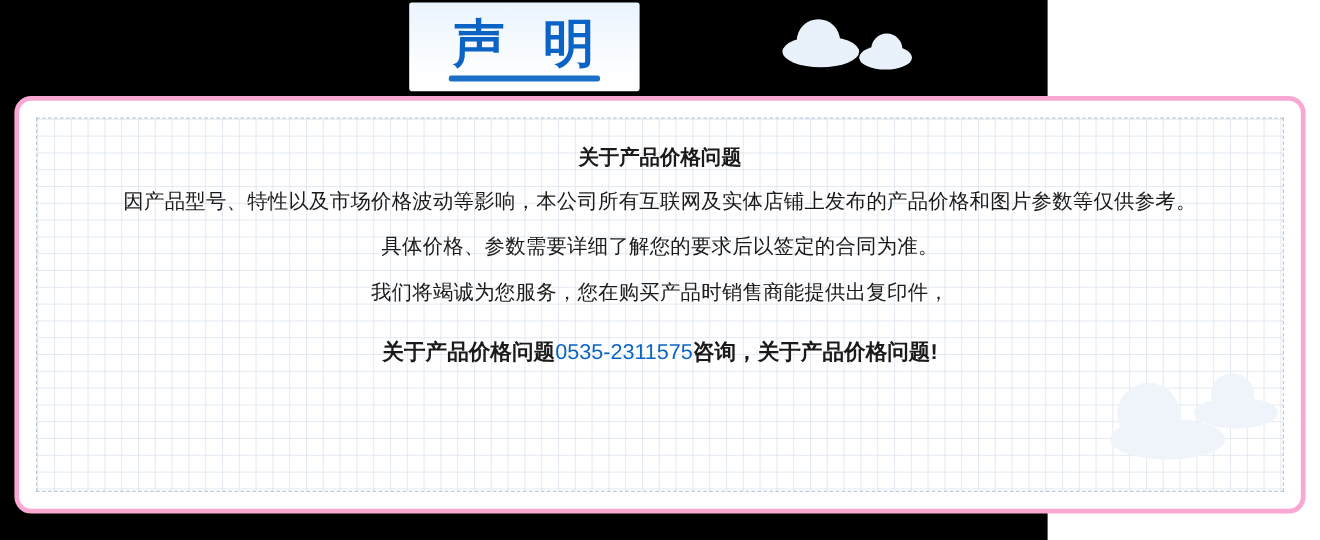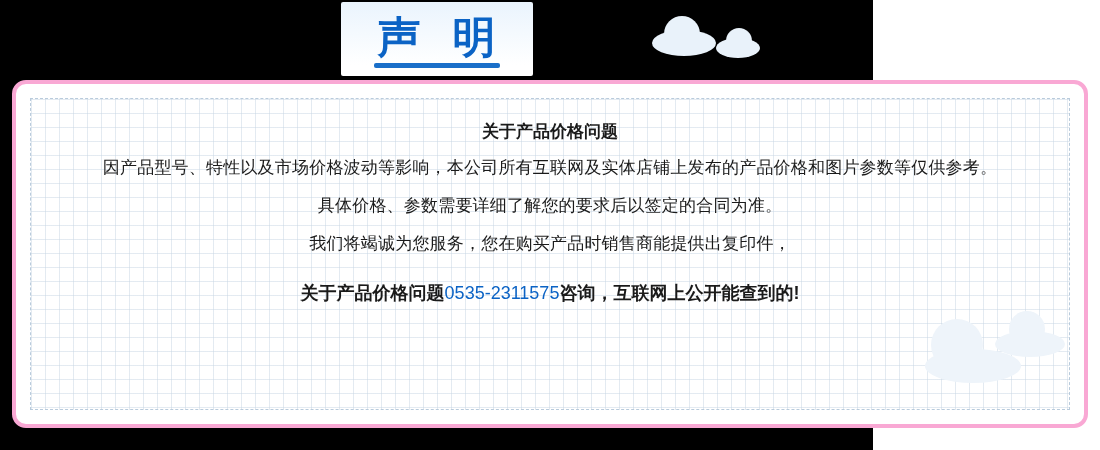--- a/index.html
+++ b/index.html
@@ -184,19 +184,19 @@
       <div class="cloud-in ci2b"></div>
 
       <div class="content">
 
         <div class="heading">关于产品价格问题</div>
         <div class="para">因产品型号、特性以及市场价格波动等影响，本公司所有互联网及实体店铺上发布的产品价格和图片参数等仅供参考。</div>
         <div class="para">具体价格、参数需要详细了解您的要求后以签定的合同为准。</div>
 
         <div class="para">我们将竭诚为您服务，您在购买产品时销售商能提供出复印件，</div>
 
-        <div class="footer-line"><span>关于产品价格问题</span><span class="phone">0535-2311575</span><span>咨询，互联网上公开能查到的!</span></div>
+        <div class="footer-line"><span>关于产品价格问题</span><span class="phone">0535-2311575</span><span>咨询，关于产品价格问题!</span></div>
 
       </div>
     </div>
   </div>
 
 </div>
 
 </body></html>

